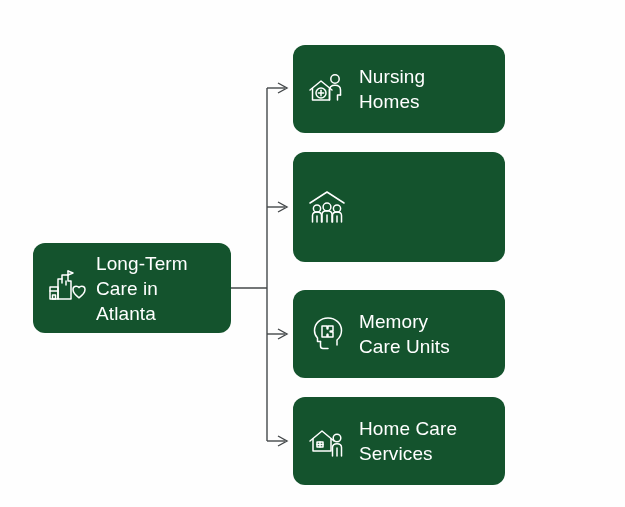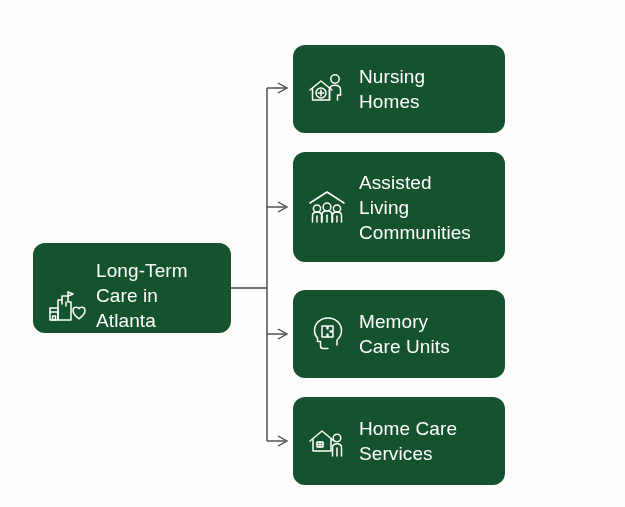--- a/index.html
+++ b/index.html
@@ -55,21 +55,20 @@
     letter-spacing: 0.1px;
     white-space: pre-line;
   }
   
   #node-root {
     left: 33px;
     top: 243px;
     width: 198px;
     height: 90px;
     padding: 0 8px 0 10px;
-    align-items: flex-end;
   }
   #node-root .node-icon {
     width: 48px;
     height: 48px;
   }
   #node-root .node-label {
     padding-left: 5px;
   }
   
   .node-child {
@@ -181,23 +180,20 @@
 
         <circle cx="21" cy="21" r="3.9"></circle>
         <path d="M16,36 L16,28.5 C16,26.2 18.2,24.7 21,24.7 C23.8,24.7 26,26.2 26,28.5 L26,36"></path>
         <path d="M21,29 L21,36"></path>
 
         <circle cx="31" cy="22.5" r="3.6"></circle>
         <path d="M26.5,36 L26.5,29.5 C26.5,27.4 28.5,26 31,26 C33.5,26 35.5,27.4 35.5,29.5 L35.5,36"></path>
         <path d="M31,30 L31,36"></path>
       </svg>
     </span>
-    <span class="node-label">Assisted
-Living
-Communities</span>
   </div>
 
   <div class="node node-child" id="node-child-3">
     <span class="node-icon">
       <svg class="icon-svg" width="42" height="42" viewBox="0 0 42 42" fill="none" stroke="#ffffff" stroke-width="1.5" stroke-linecap="round" stroke-linejoin="round" xmlns="http://www.w3.org/2000/svg">
 
         <path d="M4,21 L16,11 L28,21"></path>
         <path d="M7,19 L7,31 L25,31 L25,19"></path>
 
         <path d="M11,22 L17,22 L17,27 L11,27 Z"></path>

